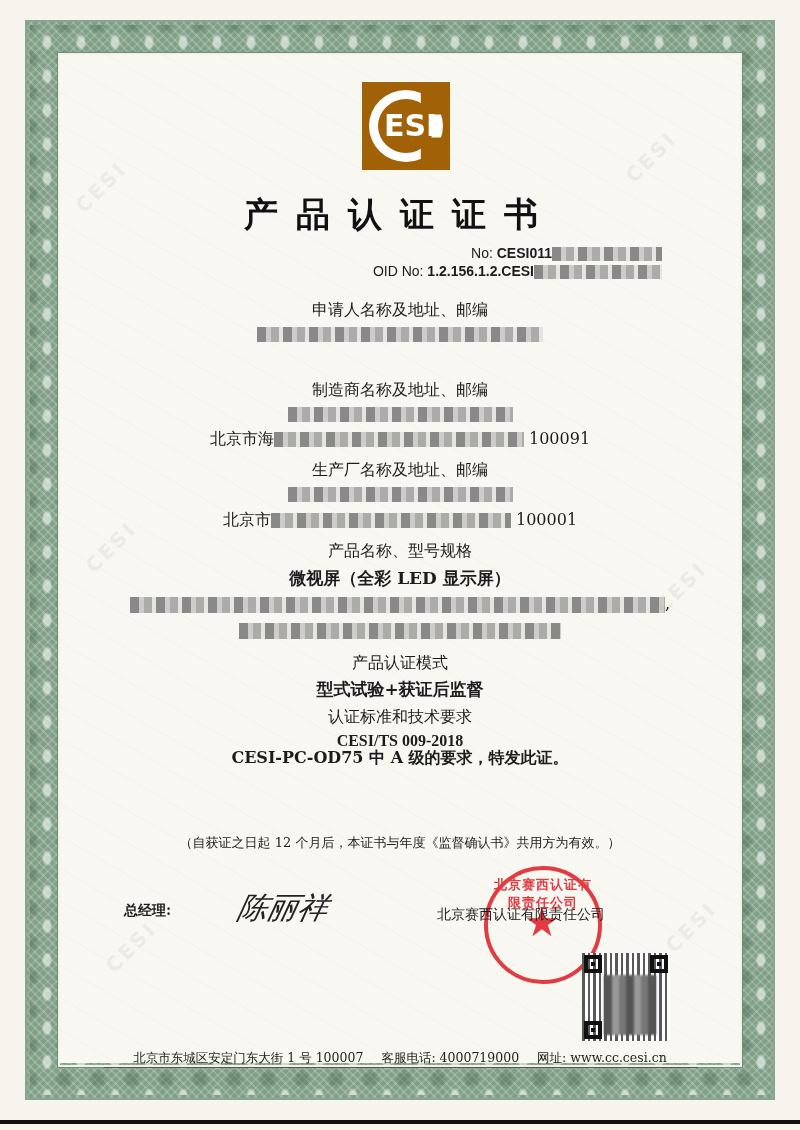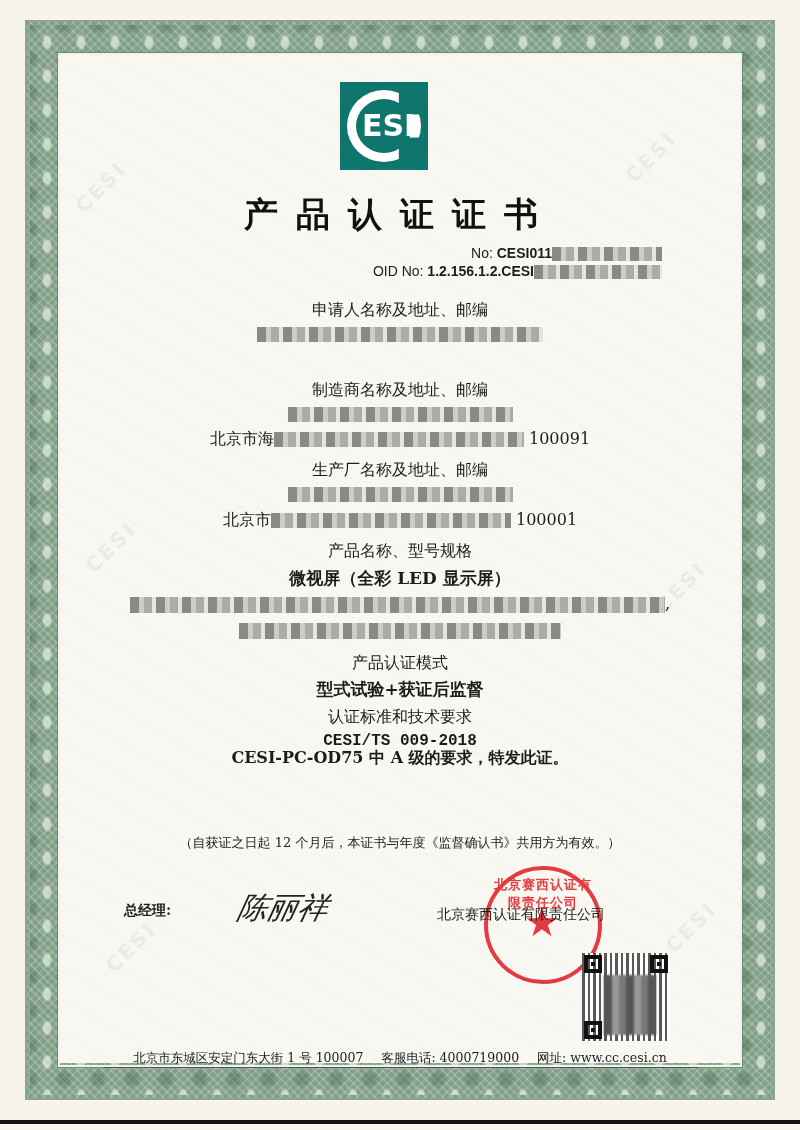--- a/index.html
+++ b/index.html
@@ -36,22 +36,22 @@
       repeating-linear-gradient(30deg, rgba(200,205,190,0.10) 0 1px, transparent 1px 28px),
       #f8f7f1;
   }
   .watermark {
     position: absolute; font-family: "DejaVu Sans", sans-serif;
     color: rgba(180,185,170,0.18); font-size: 20px; font-weight: bold;
     transform: rotate(-45deg); letter-spacing: 3px;
   }
   
   .logo {
-    position: absolute; left: 340px; top: 82px; width: 88px; height: 88px;
-    background: #0f766e;
+    position: absolute; left: 362px; top: 82px; width: 88px; height: 88px;
+    background: #a16207;
   }
   .logo-ring {
     position: absolute; left: 7px; top: 8px; width: 74px; height: 72px;
     border-radius: 50%;
     border: 9px solid #fff; box-sizing: border-box;
     clip-path: polygon(0 0, 70% 0, 70% 34%, 100% 34%, 100% 66%, 70% 66%, 70% 100%, 0 100%);
   }
   .logo-text {
     position: absolute; left: 22px; top: 27px;
     font-family: "DejaVu Sans", sans-serif; font-weight: bold;
@@ -70,21 +70,21 @@
     display: inline-block; vertical-align: middle;
     background:
       repeating-linear-gradient(90deg, rgba(90,90,90,0.7) 0 9px, rgba(170,170,170,0.55) 9px 14px, rgba(120,120,120,0.6) 14px 22px, rgba(210,210,210,0.5) 22px 26px);
     filter: blur(0.6px);
   }
   .line {
     position: absolute; left: 0; width: 800px; text-align: center;
     font-size: 16px; white-space: nowrap;
   }
   .line.bold { font-weight: bold; font-size: 17px; }
-  .line.mono { font-family: Liberation Mono, monospace; font-weight: bold; font-size: 16px; }
+  .line.mono { font-family: Liberation Serif, serif; font-weight: bold; font-size: 16px; }
   .small { font-size: 13px; }
   .footer {
     position: absolute; left: 0; width: 800px; top: 1050px; text-align: center;
     font-size: 12.5px; white-space: nowrap;
   }
   .footer .sep { display: inline-block; width: 14px; }
   .signature-label {
     position: absolute; left: 124px; top: 902px; font-size: 14px; font-weight: bold;
   }
   .signature {

